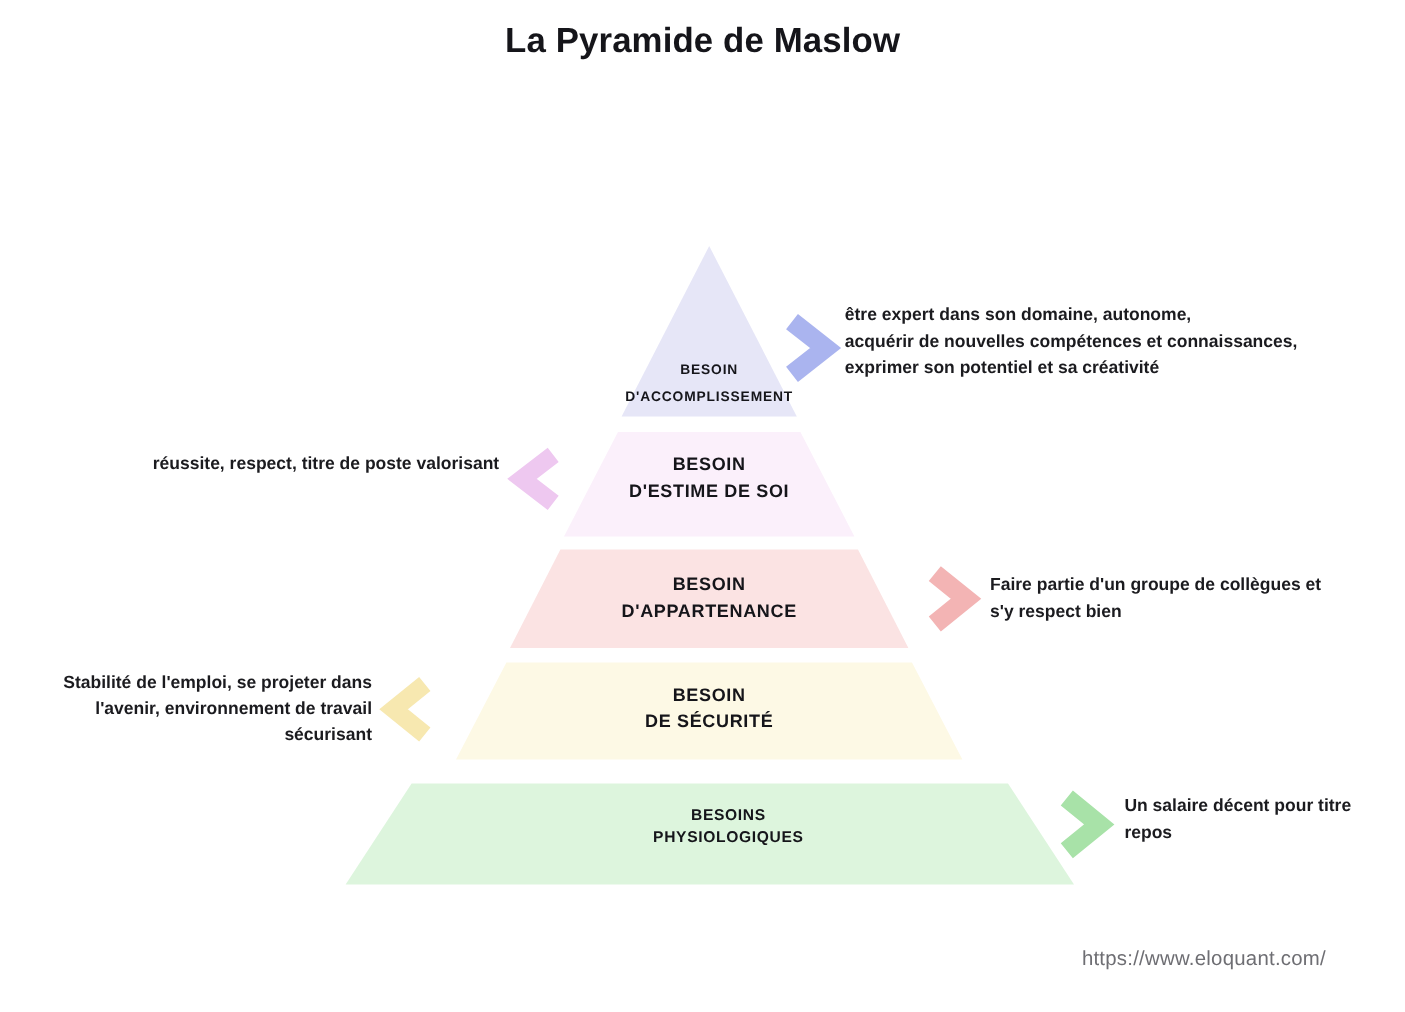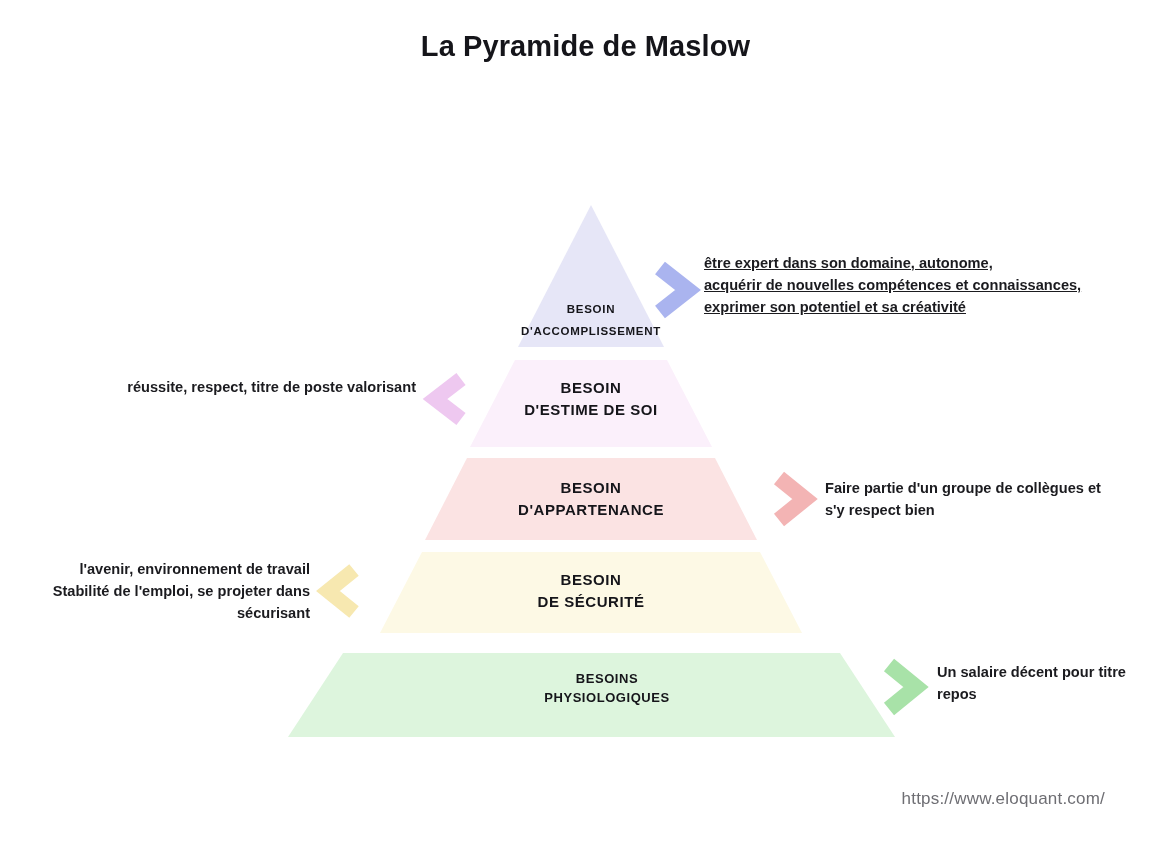--- a/index.html
+++ b/index.html
@@ -17,21 +17,21 @@
     width: 1171px;
     height: 843px;
     background: #ffffff;
     overflow: hidden;
   }
 
   
   #title-block {
     position: absolute;
     left: 0;
-    top: 28px;
+    top: 16px;
     width: 1171px;
     text-align: center;
     line-height: 1.28;
     color: #15151a;
     font-size: 29px;
     font-weight: bold;
     letter-spacing: 0.1px;
   }
   #title-block .title-line { display: block; }
 
@@ -89,21 +89,21 @@
     position: absolute;
     color: #1b1b1f;
     font-size: 14.6px;
     font-weight: bold;
     line-height: 1.52;
   }
   .annotation .l { display: block; }
   .annotation.right { text-align: left; }
   .annotation.left  { text-align: right; }
 
-  #ann-tier-1 { left: 704px; top: 252px; width: 420px; text-decoration: underline; }
+  #ann-tier-1 { left: 704px; top: 252px; width: 420px; }
   #ann-tier-2 { left: 2px;   top: 376px; width: 414px; }
   #ann-tier-3 { left: 825px; top: 477px; width: 320px; }
   #ann-tier-4 { left: 8px;   top: 558px; width: 302px; }
   #ann-tier-5 { left: 937px; top: 661px; width: 220px; }
 
   
   #source-url {
     position: absolute;
     right: 66px;
     top: 789px;
@@ -182,22 +182,22 @@
   <div class="annotation left" id="ann-tier-2">
     <span class="l">réussite, respect, titre de poste valorisant</span>
   </div>
 
   <div class="annotation right" id="ann-tier-3">
     <span class="l">Faire partie d'un groupe de collègues et</span>
     <span class="l">s'y respect bien</span>
   </div>
 
   <div class="annotation left" id="ann-tier-4">
+    <span class="l">Stabilité de l'emploi, se projeter dans</span>
     <span class="l">l'avenir, environnement de travail</span>
-    <span class="l">Stabilité de l'emploi, se projeter dans</span>
     <span class="l">sécurisant</span>
   </div>
 
   <div class="annotation right" id="ann-tier-5">
     <span class="l">Un salaire décent pour titre</span>
     <span class="l">repos</span>
   </div>
 
   <div id="source-url">https://www.eloquant.com/</div>
 

